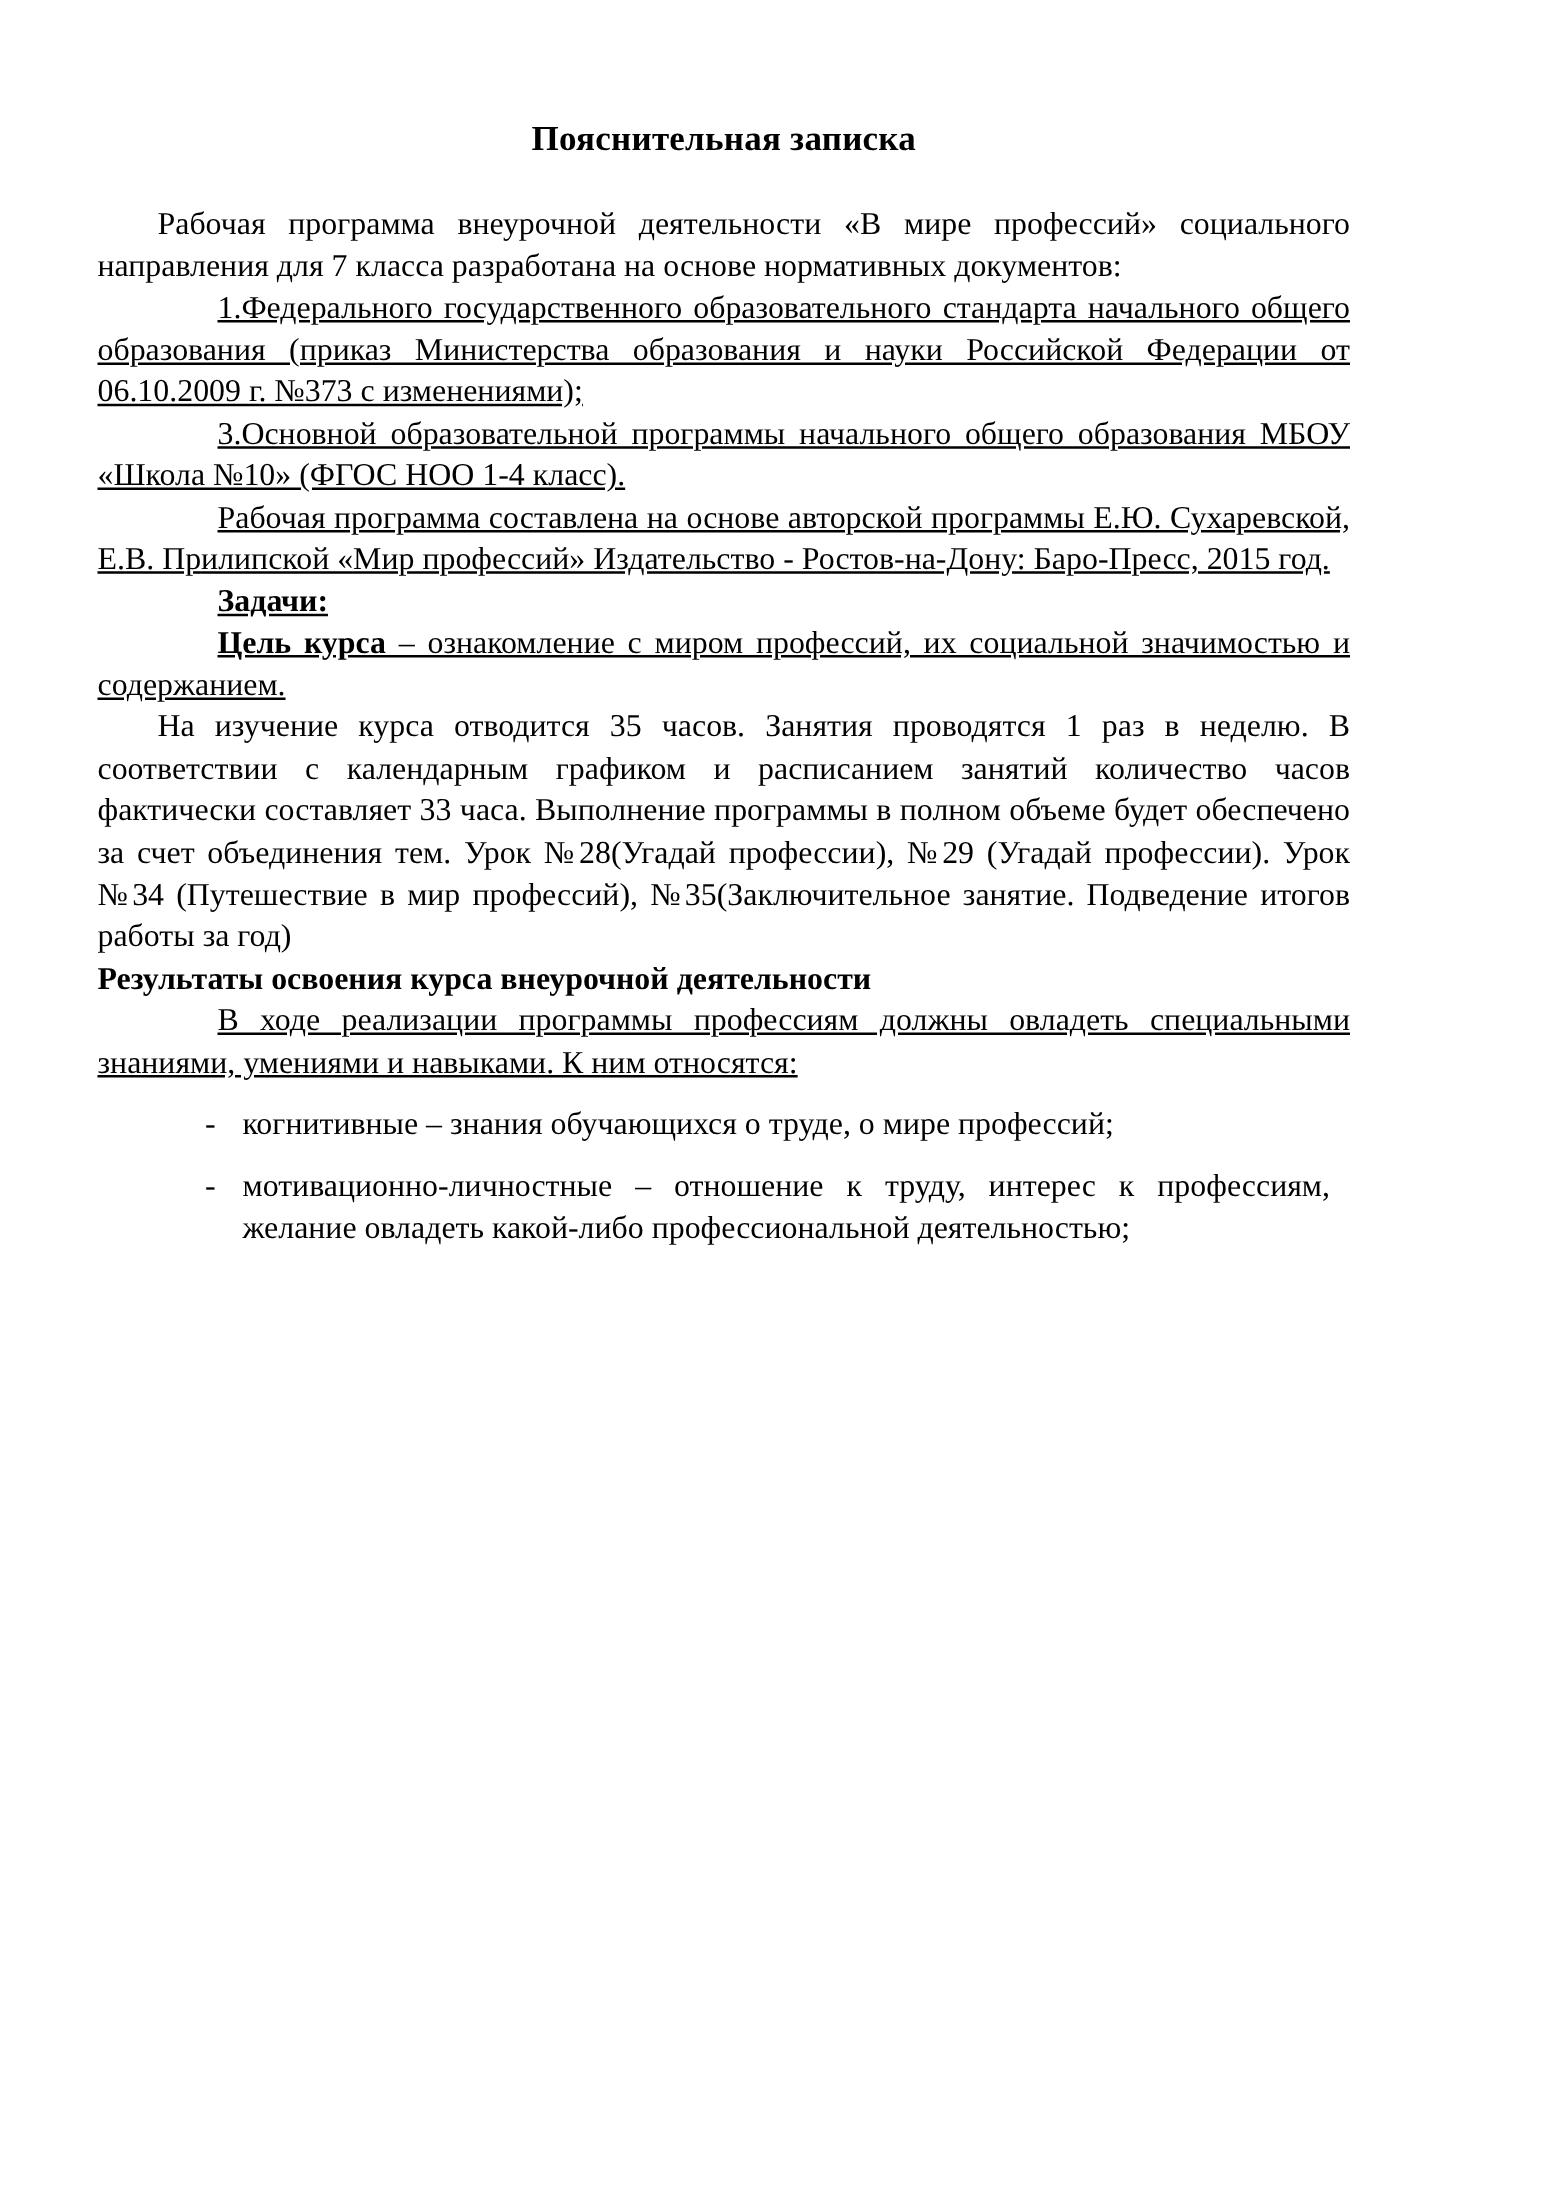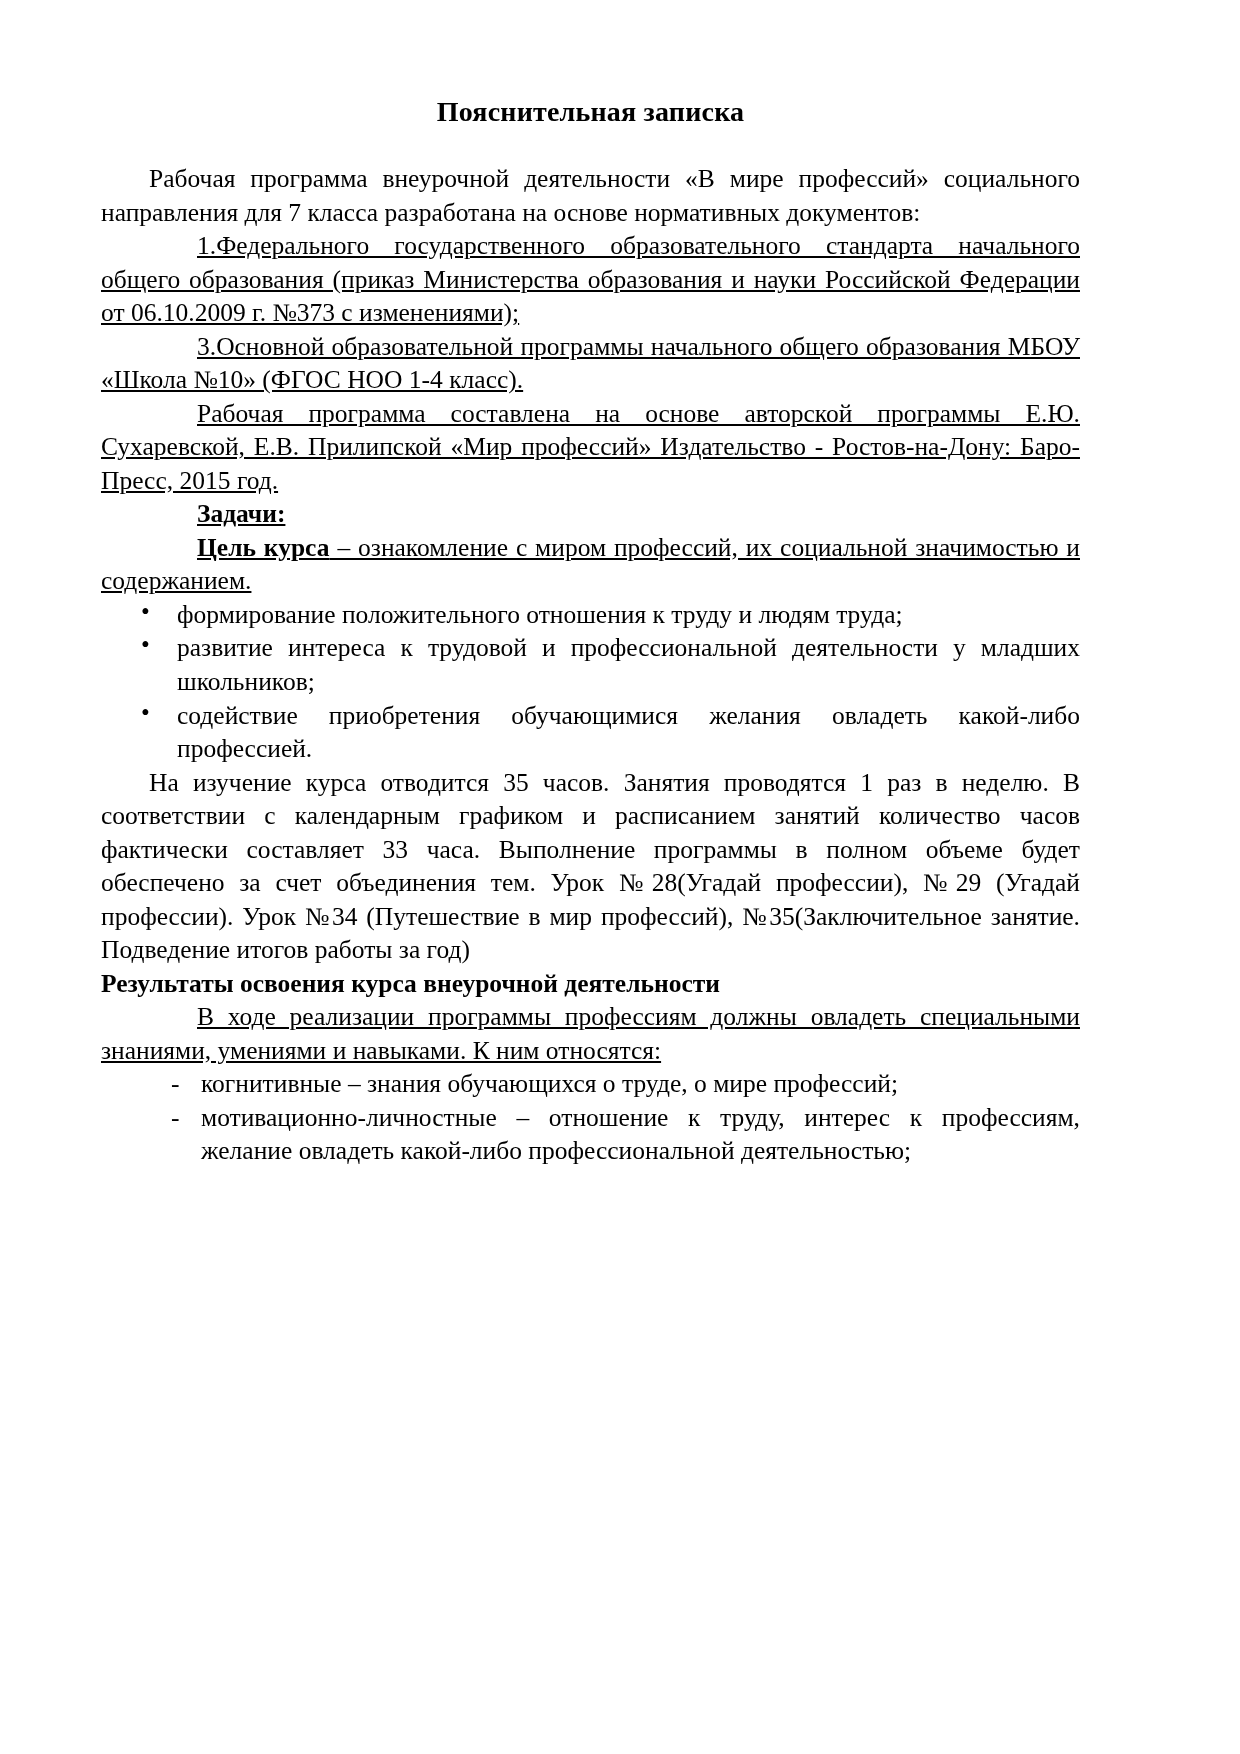--- a/index.html
+++ b/index.html
@@ -12,21 +12,21 @@
     width: 1240px;
     height: 1754px;
     font-family: "Liberation Serif", "DejaVu Serif", serif;
     color: #000000;
     -webkit-font-smoothing: antialiased;
   }
   .page {
     box-sizing: border-box;
     width: 1240px;
     height: 1754px;
-    padding: 96px 160px 60px 101px;
+    padding: 96px 160px 60px 78px;
     position: relative;
   }
   .doc-title {
     text-align: center;
     font-size: 28px;
     font-weight: bold;
     margin: 0 0 34px 0;
     letter-spacing: 0.2px;
   }
   p.para {
@@ -78,21 +78,21 @@
     list-style: none;
     margin: 0;
     padding: 0;
   }
   ul.dashes > li {
     position: relative;
     padding-left: 100px;
     font-size: 25.5px;
     line-height: 1.315;
     text-align: justify;
-    margin: 0;
+    margin: 16px;
   }
   ul.dashes > li::before {
     content: "-";
     position: absolute;
     left: 70px;
     top: 0;
     font-size: 25.5px;
   }
 </style>
 </head>
@@ -108,25 +108,20 @@
 
 
   <p class="para indent-big">3.Основной образовательной программы начального общего образования  МБОУ «Школа №10» (ФГОС НОО 1-4 класс).</p>
 
   <p class="para indent-big gap-lg">Рабочая программа составлена на основе авторской программы  Е.Ю. Сухаревской, Е.В. Прилипской  «Мир профессий» Издательство - Ростов-на-Дону: Баро-Пресс, 2015 год.</p>
 
   <p class="para indent-big gap-sm"><span class="b">Задачи:</span></p>
 
   <p class="para indent-big gap-lg"><span class="b">Цель курса</span><span> – ознакомление с миром профессий, их социальной значимостью и содержанием.</span></p>
 
-  <ul class="bullets gap-sm">
-    <li>формирование положительного отношения к труду и людям труда;</li>
-    <li>развитие интереса к трудовой и профессиональной деятельности у младших школьников;</li>
-    <li>содействие приобретения обучающимися желания овладеть какой-либо профессией.</li>
-  </ul>
 
   <p class="para indent gap-lg">На изучение курса отводится 35 часов. Занятия проводятся 1 раз в неделю. В соответствии с календарным графиком и расписанием занятий количество часов фактически составляет 33 часа. Выполнение программы в полном объеме будет обеспечено за счет объединения тем. Урок №28(Угадай профессии), №29 (Угадай профессии). Урок №34 (Путешествие в мир профессий), №35(Заключительное занятие.  Подведение итогов работы за год)</p>
 
   <p class="para center b gap-xxl">Результаты освоения курса внеурочной деятельности</p>
 
 
   <p class="para indent-big">В ходе реализации программы профессиям должны овладеть специальными знаниями, умениями и навыками. К ним относятся:</p>
 
   <ul class="dashes gap-sm">
     <li>когнитивные – знания обучающихся о труде, о мире профессий;</li>

